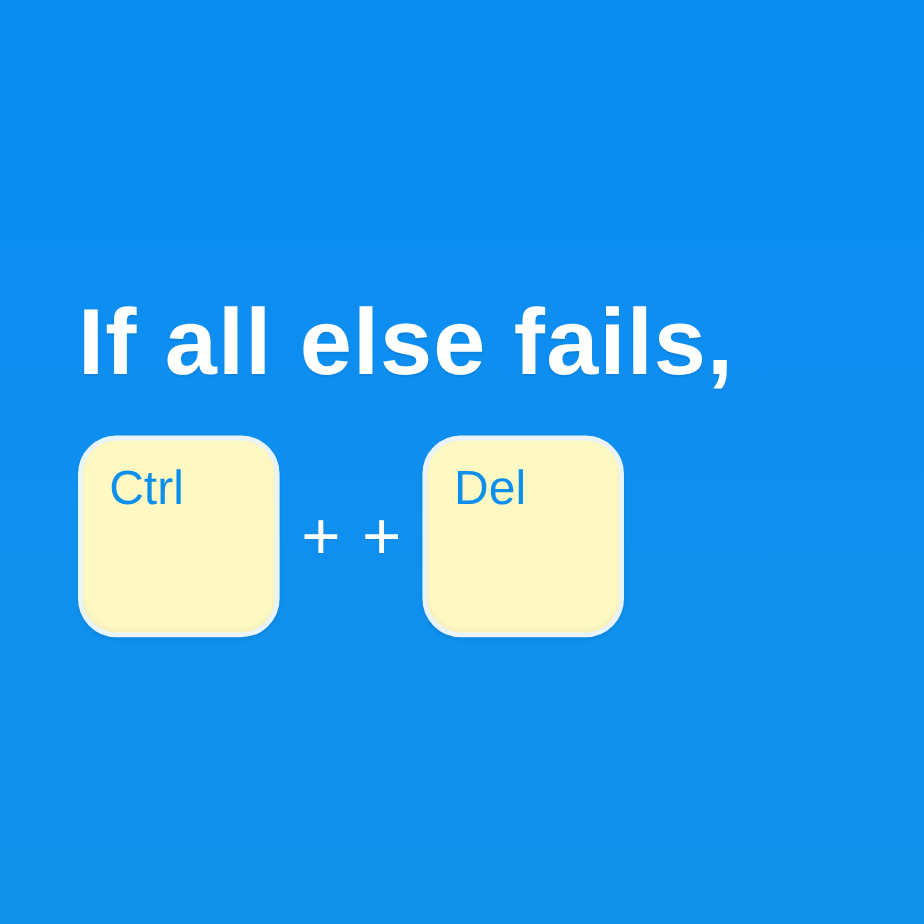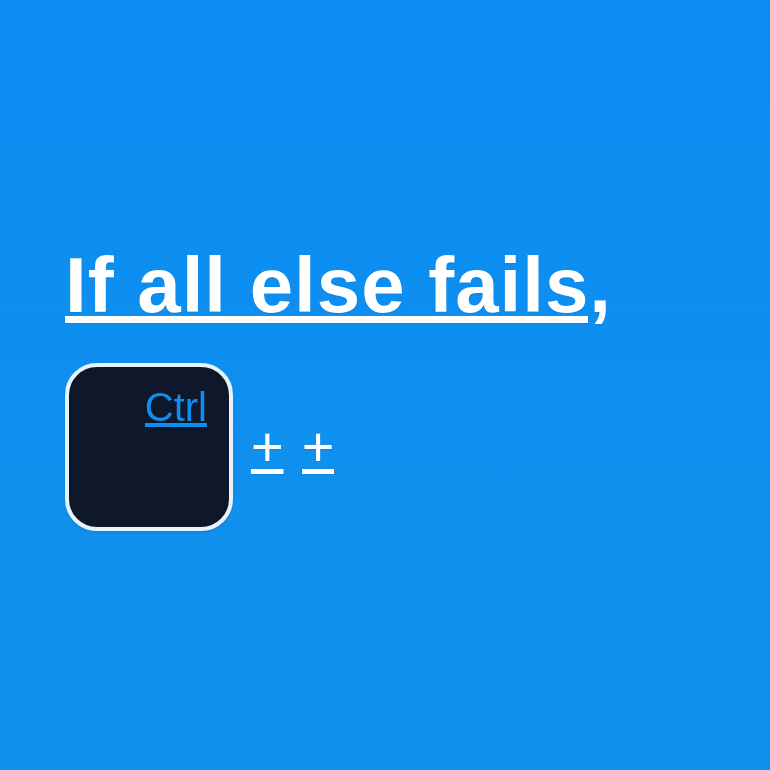--- a/index.html
+++ b/index.html
@@ -1,19 +1,18 @@
 <!DOCTYPE html>
 <html><head>
   <meta charset="utf-8">
   <style>
     * {
       margin: 0;
       padding: 0;
       box-sizing: border-box;
-      text-decoration: underline;
     }
     body {
       width: 770px;
       height: 770px;
       background: linear-gradient(180deg, #0a8cf0 0%, #0d8ef0 40%, #1090ee 60%, #1092eb 100%);
       display: flex;
       flex-direction: column;
       align-items: center;
       justify-content: center;
       font-family: Arial, Helvetica, sans-serif;
@@ -36,27 +35,27 @@
       text-shadow: 0 1px 1px rgba(0,0,0,0.08);
     }
     .keys-row {
       display: flex;
       align-items: center;
       gap: 18px;
     }
     .key {
       width: 168px;
       height: 168px;
-      background: #0f172a;
+      background: #fef9c3;
       border-radius: 32px;
       border: 4px solid #e8f3fb;
       box-shadow: inset 0 -2px 4px rgba(0,0,0,0.05), 0 2px 3px rgba(0,0,0,0.08);
       display: flex;
       align-items: flex-start;
-      justify-content: flex-end;
+      justify-content: flex-start;
       padding: 20px 22px;
       position: relative;
     }
     .key-label {
       color: #0d8fee;
       font-size: 40px;
       font-weight: 500;
       line-height: 1;
     }
     .plus {
@@ -71,14 +70,17 @@
 <body>
 
 <div class="container">
   <div class="heading">If all else fails,</div>
   <div class="keys-row">
     <div class="key">
       <span class="key-label">Ctrl</span>
     </div>
     <span class="plus">+</span>
     <span class="plus">+</span>
+    <div class="key">
+      <span class="key-label">Del</span>
+    </div>
   </div>
 </div>
 
 </body></html>

